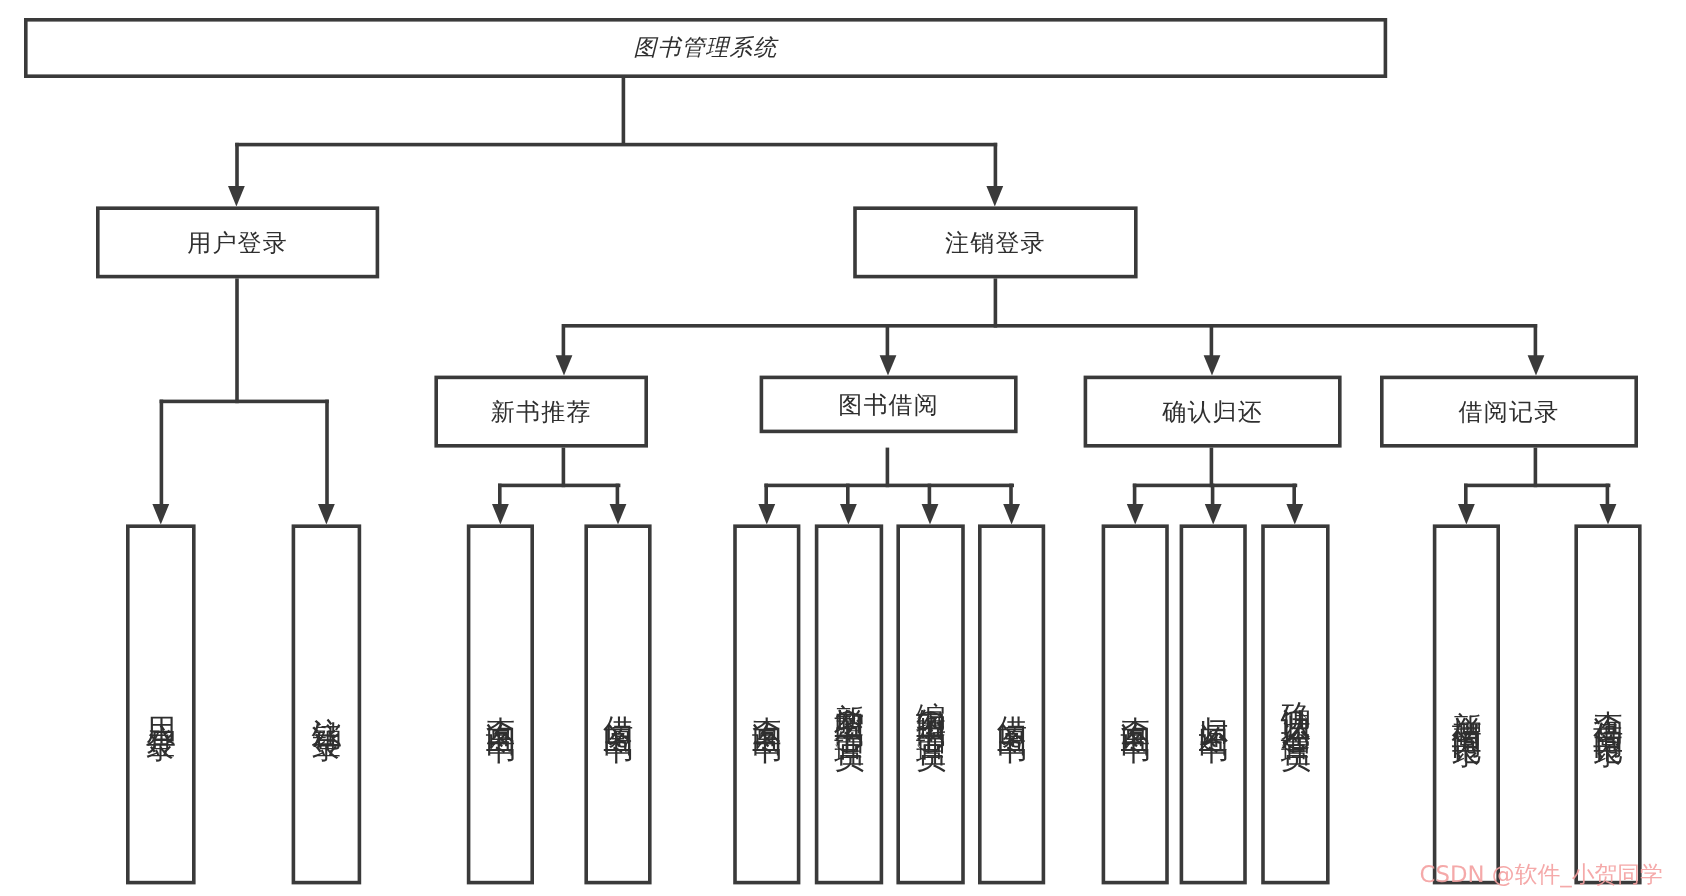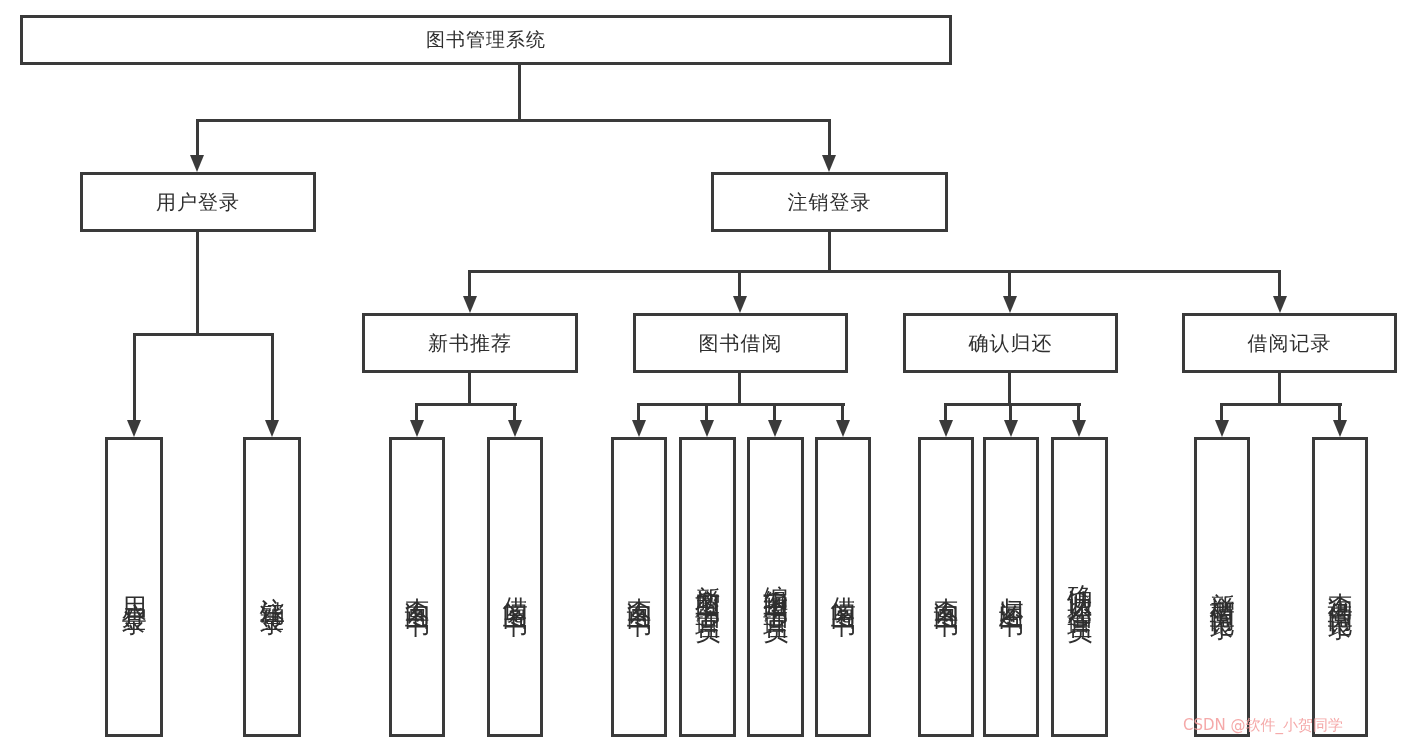--- a/index.html
+++ b/index.html
@@ -21,29 +21,29 @@
   }
   .vline{position:absolute;width:3px;background:var(--line);}
   .hline{position:absolute;height:3px;background:var(--line);}
   .arrow{
     position:absolute;width:0;height:0;
     border-left:7px solid transparent;border-right:7px solid transparent;
     border-top:17px solid var(--line);
   }
   .watermark{
     position:absolute;left:1183px;top:716px;z-index:10;
-    color:var(--watermark);font-size:15px;white-space:nowrap;opacity:.9;
+    color:var(--watermark);font-size:19px;white-space:nowrap;opacity:.9;
   }
 </style>
 </head>
 <body>
 
 <div class="canvas">
 
-  <div class="box hbox rootbox" style="left:20px;top:15px;width:932px;height:50px;">
+  <div class="box hbox rootbox" style="left:20px;top:15px;width:1136px;height:50px;font-style:italic;">
     <span>图书管理系统</span>
   </div>
 
   <div class="vline" style="left:518px;top:65px;height:56px;"></div>
   <div class="hline" style="left:196px;top:119px;width:635px;"></div>
   <div class="vline" style="left:196px;top:119px;height:37px;"></div>
   <div class="arrow" style="left:190px;top:155px;"></div>
   <div class="vline" style="left:828px;top:119px;height:37px;"></div>
   <div class="arrow" style="left:822px;top:155px;"></div>
 
@@ -65,30 +65,30 @@
   <div class="hline" style="left:469px;top:270px;width:812px;"></div>
   <div class="vline" style="left:468px;top:270px;height:27px;"></div>
   <div class="arrow" style="left:463px;top:296px;"></div>
   <div class="vline" style="left:738px;top:270px;height:27px;"></div>
   <div class="arrow" style="left:733px;top:296px;"></div>
   <div class="vline" style="left:1008px;top:270px;height:27px;"></div>
   <div class="arrow" style="left:1003px;top:296px;"></div>
   <div class="vline" style="left:1278px;top:270px;height:27px;"></div>
   <div class="arrow" style="left:1273px;top:296px;"></div>
 
-  <div class="box hbox" style="left:362px;top:313px;width:216px;height:60px;">
+  <div class="box hbox" style="left:362px;top:313px;width:178px;height:60px;">
     <span>新书推荐</span>
   </div>
-  <div class="box hbox" style="left:633px;top:313px;width:215px;height:60px;">
+  <div class="box hbox" style="left:633px;top:313px;width:215px;height:48px;">
     <span>图书借阅</span>
   </div>
   <div class="box hbox" style="left:903px;top:313px;width:215px;height:60px;">
     <span>确认归还</span>
   </div>
-  <div class="box hbox" style="left:1182px;top:313px;width:215px;height:60px;">
+  <div class="box hbox" style="left:1150px;top:313px;width:215px;height:60px;">
     <span>借阅记录</span>
   </div>
 
   <div class="vline" style="left:468px;top:373px;height:33px;"></div>
   <div class="hline" style="left:415px;top:403px;width:102px;"></div>
   <div class="vline" style="left:415px;top:403px;height:17px;"></div>
   <div class="arrow" style="left:410px;top:420px;"></div>
   <div class="vline" style="left:513px;top:403px;height:17px;"></div>
   <div class="arrow" style="left:508px;top:420px;"></div>
 

